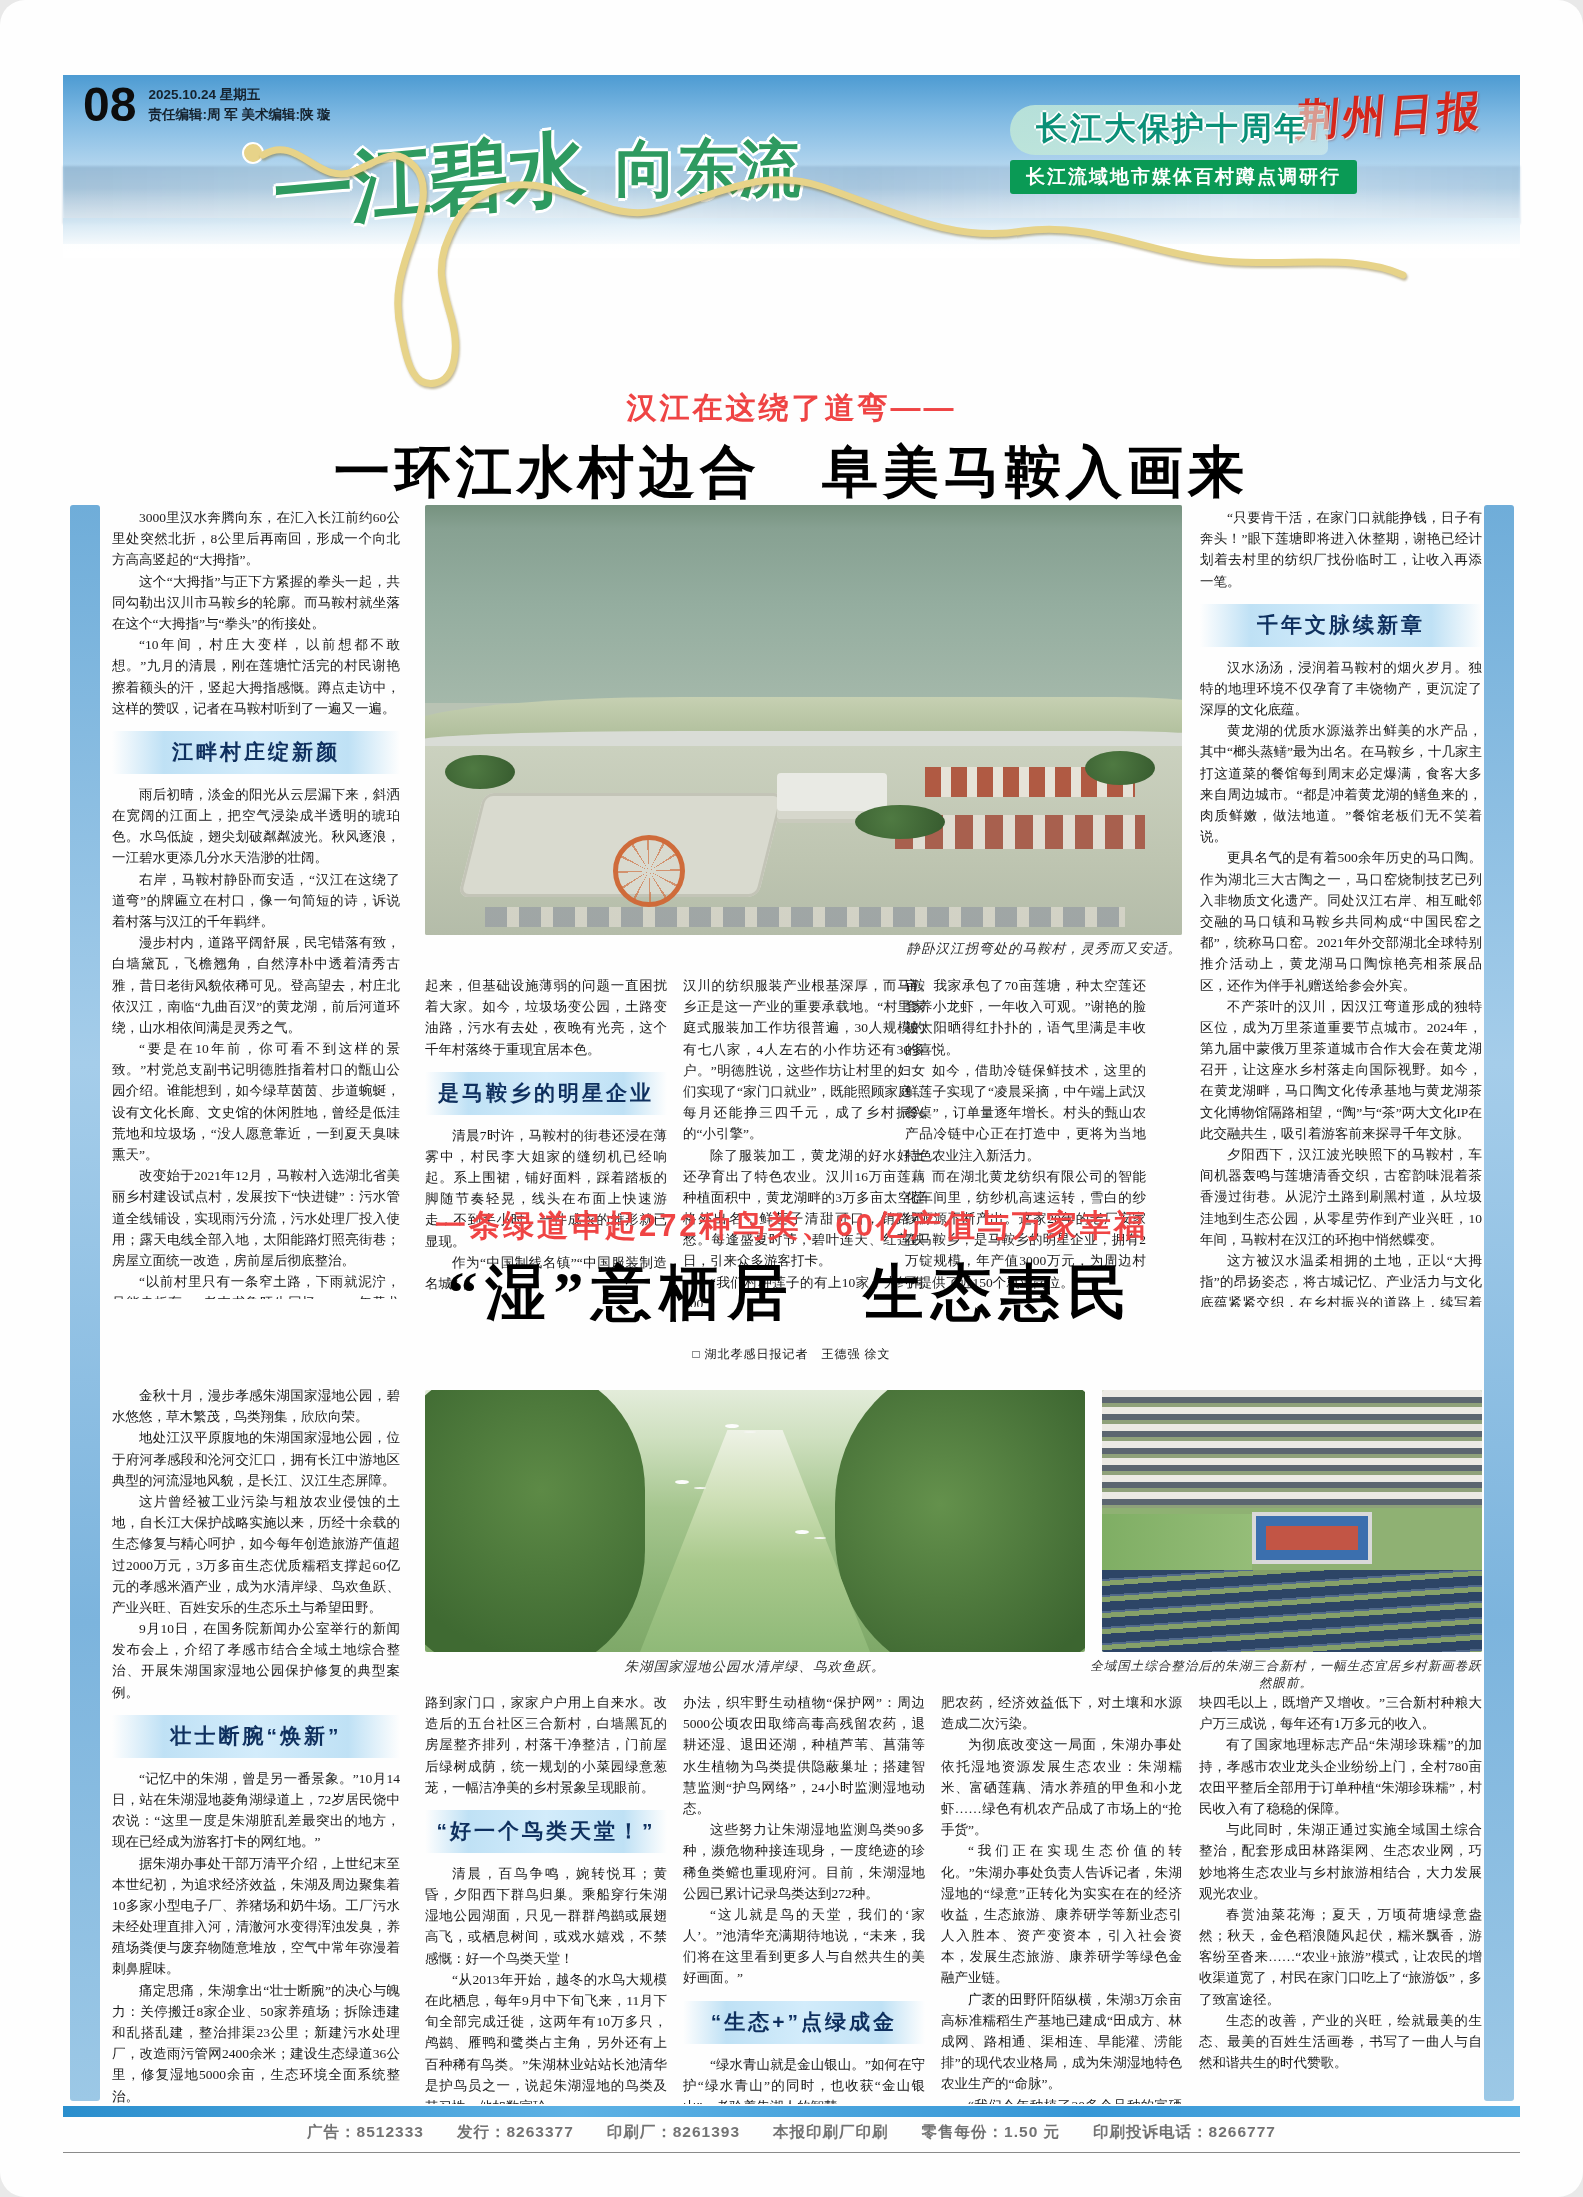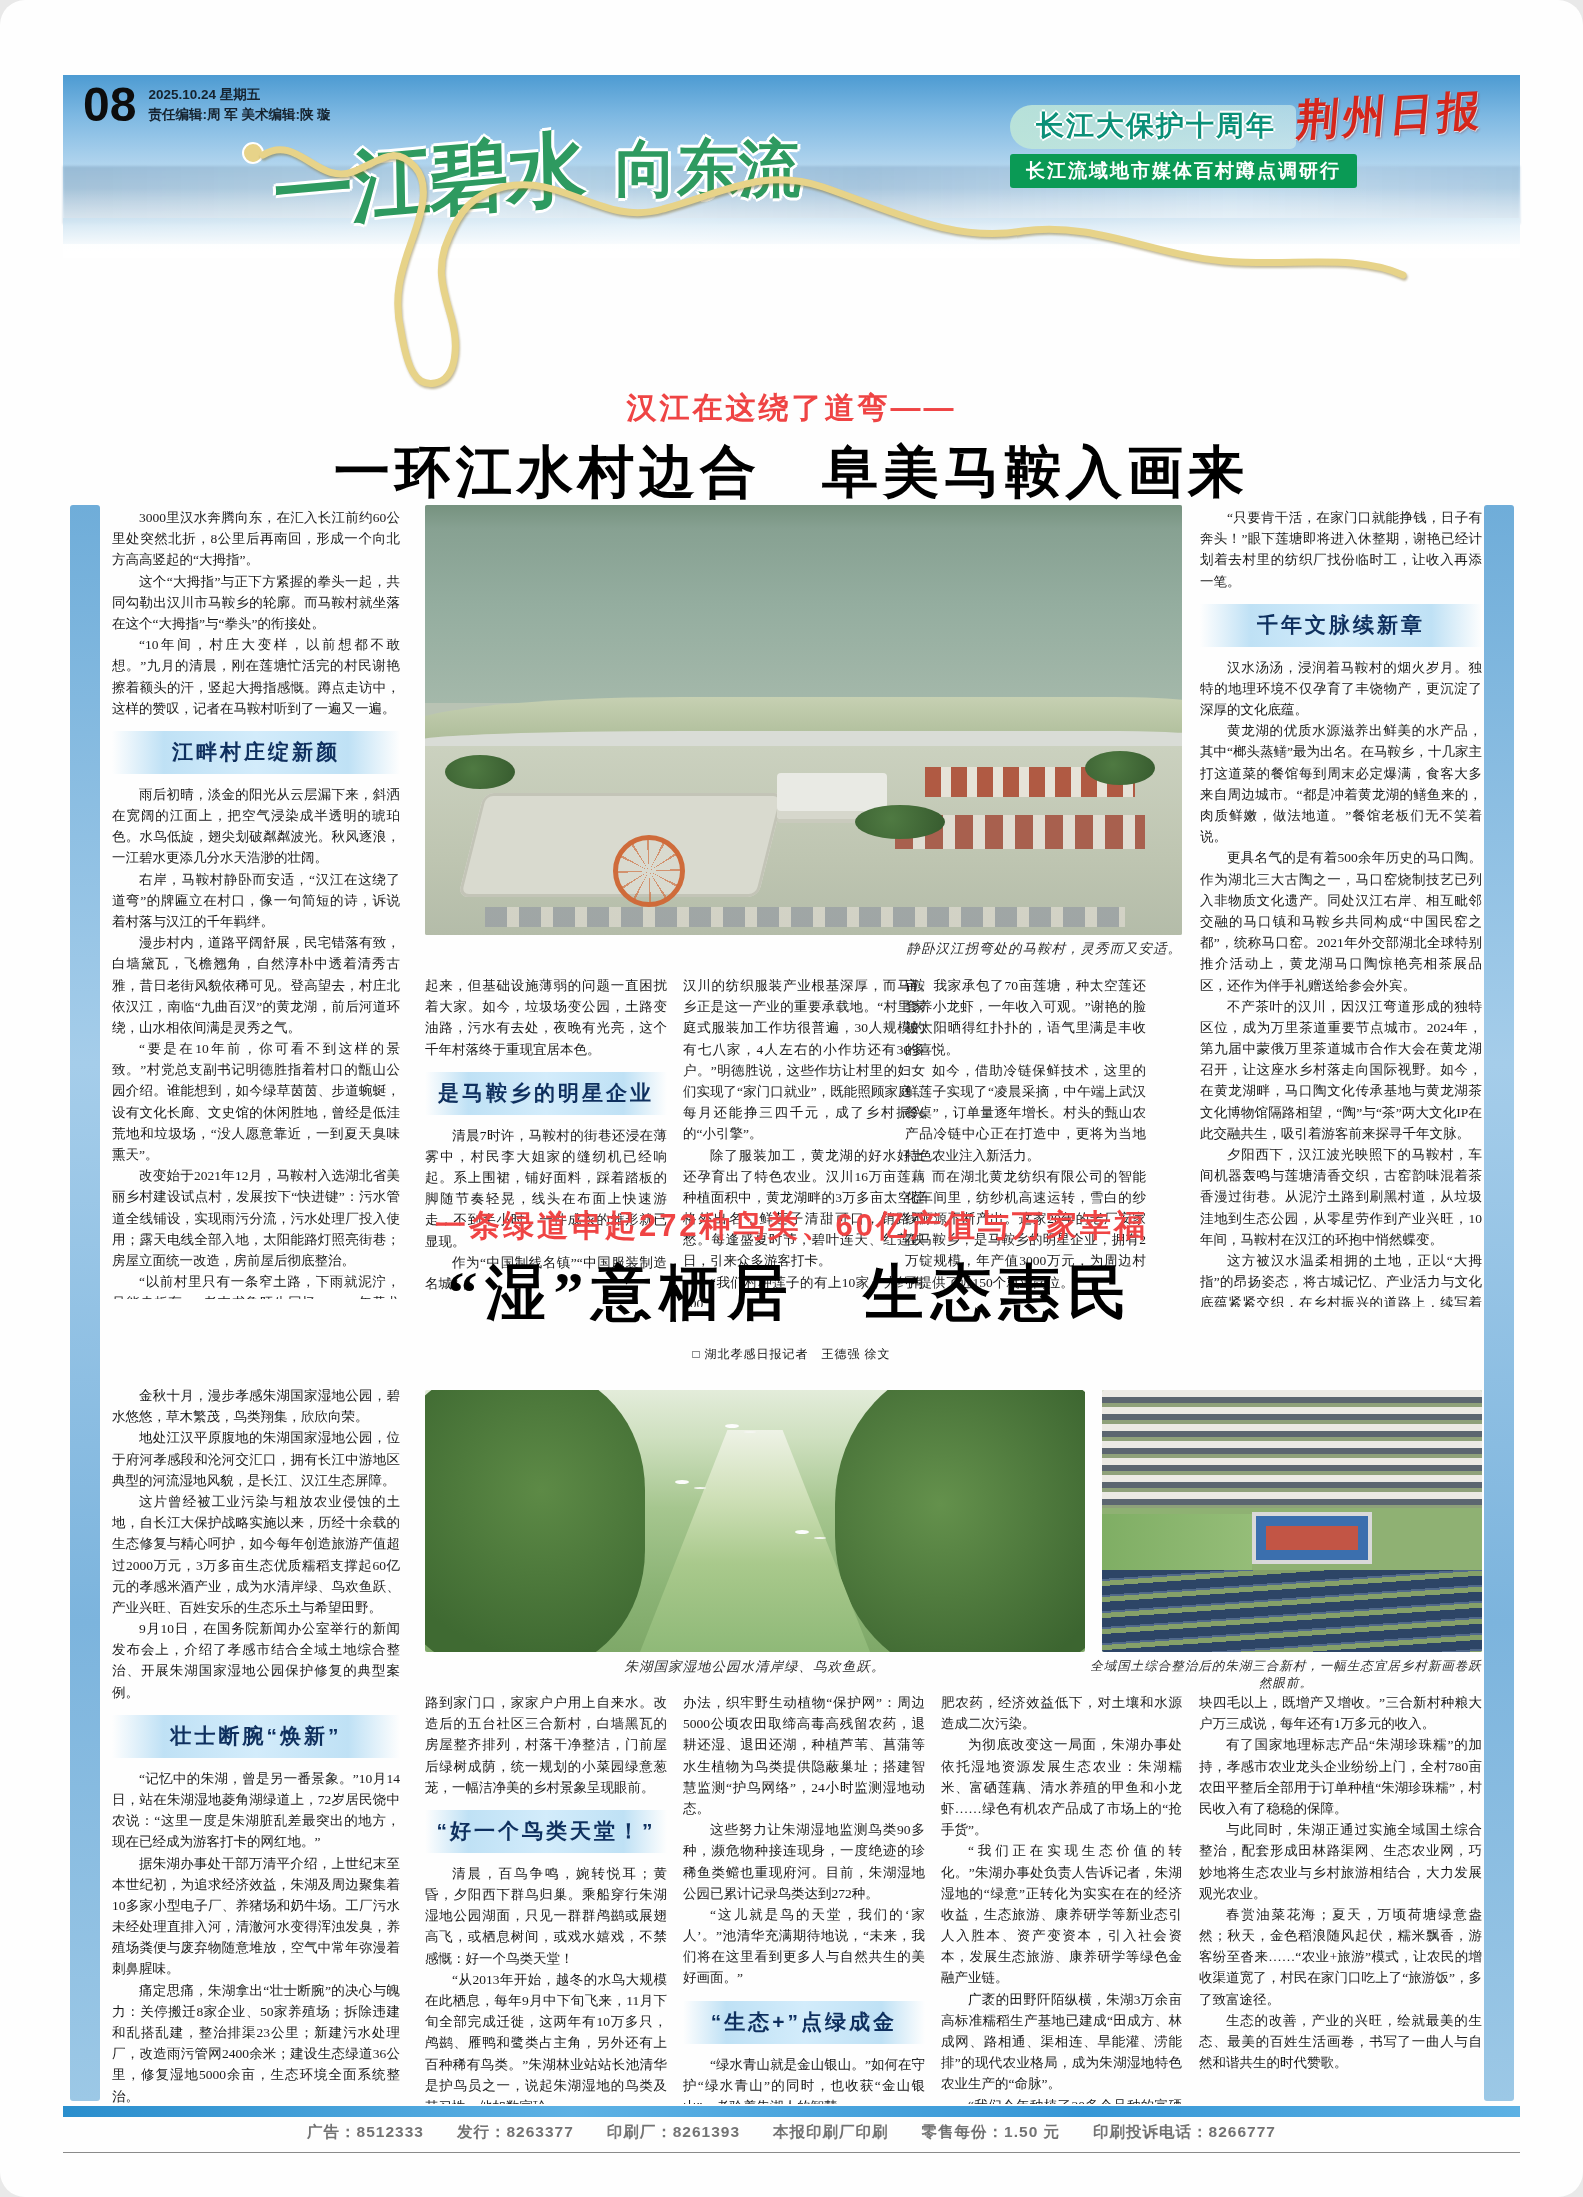--- a/index.html
+++ b/index.html
@@ -24,21 +24,21 @@
     text-shadow:1px 1px 0 rgba(255,255,255,.7),2px 2px 2px rgba(120,0,0,.25);}
   .series{position:absolute;left:210px;top:52px;white-space:nowrap;}
   .series-main{display:inline-block;font-size:80px;font-weight:bold;color:#2e9a60;
     transform:rotate(-5deg) skewX(-4deg);letter-spacing:-2px;
     text-shadow:-3px 0 0 #fff,3px 0 0 #fff,0 -3px 0 #fff,0 3px 0 #fff,2px 2px 0 #fff,-2px -2px 0 #fff;}
   .series-sub{display:inline-block;font-size:62px;font-weight:bold;color:#2e9a60;margin-left:26px;
     vertical-align:18px;font-family:"Liberation Sans","DejaVu Sans",sans-serif;
     text-shadow:-3px 0 0 #fff,3px 0 0 #fff,0 -3px 0 #fff,0 3px 0 #fff,2px 2px 0 #fff,-2px -2px 0 #fff;}
   .badge{position:absolute;left:947px;top:30px;width:505px;}
   .badge-title{display:inline-block;background:linear-gradient(90deg,rgba(190,230,216,.9),rgba(222,244,234,.55));
-    border-radius:30px 8px 8px 30px;padding:2px 20px 4px 26px;font-size:28px;font-weight:bold;color:#0b9078;
+    border-radius:30px 8px 8px 30px;padding:2px 20px 4px 26px;font-size:32px;font-weight:bold;color:#0b9078;
     font-family:"Liberation Sans","DejaVu Sans",sans-serif;letter-spacing:2px;
     text-shadow:-2px 0 0 #fff,2px 0 0 #fff,0 -2px 0 #fff,0 2px 0 #fff;}
   .badge-sub{margin-top:5px;display:inline-block;background:#0a9a55;color:#fff;font-weight:bold;
     font-size:19px;letter-spacing:2px;padding:4px 16px;border-radius:3px;
     font-family:"Liberation Sans","DejaVu Sans",sans-serif;}
   .riversvg{position:absolute;left:63px;top:75px;width:1457px;height:320px;pointer-events:none;}
   
   .sideband{position:absolute;top:505px;height:1596px;width:30px;
     background:linear-gradient(180deg,#6fadd9 0%,#a5cdea 35%,#7cb4dd 70%,#9cc8e6 100%);border-radius:3px;}
   .sideband.left{left:70px;} .sideband.right{left:1484px;}

